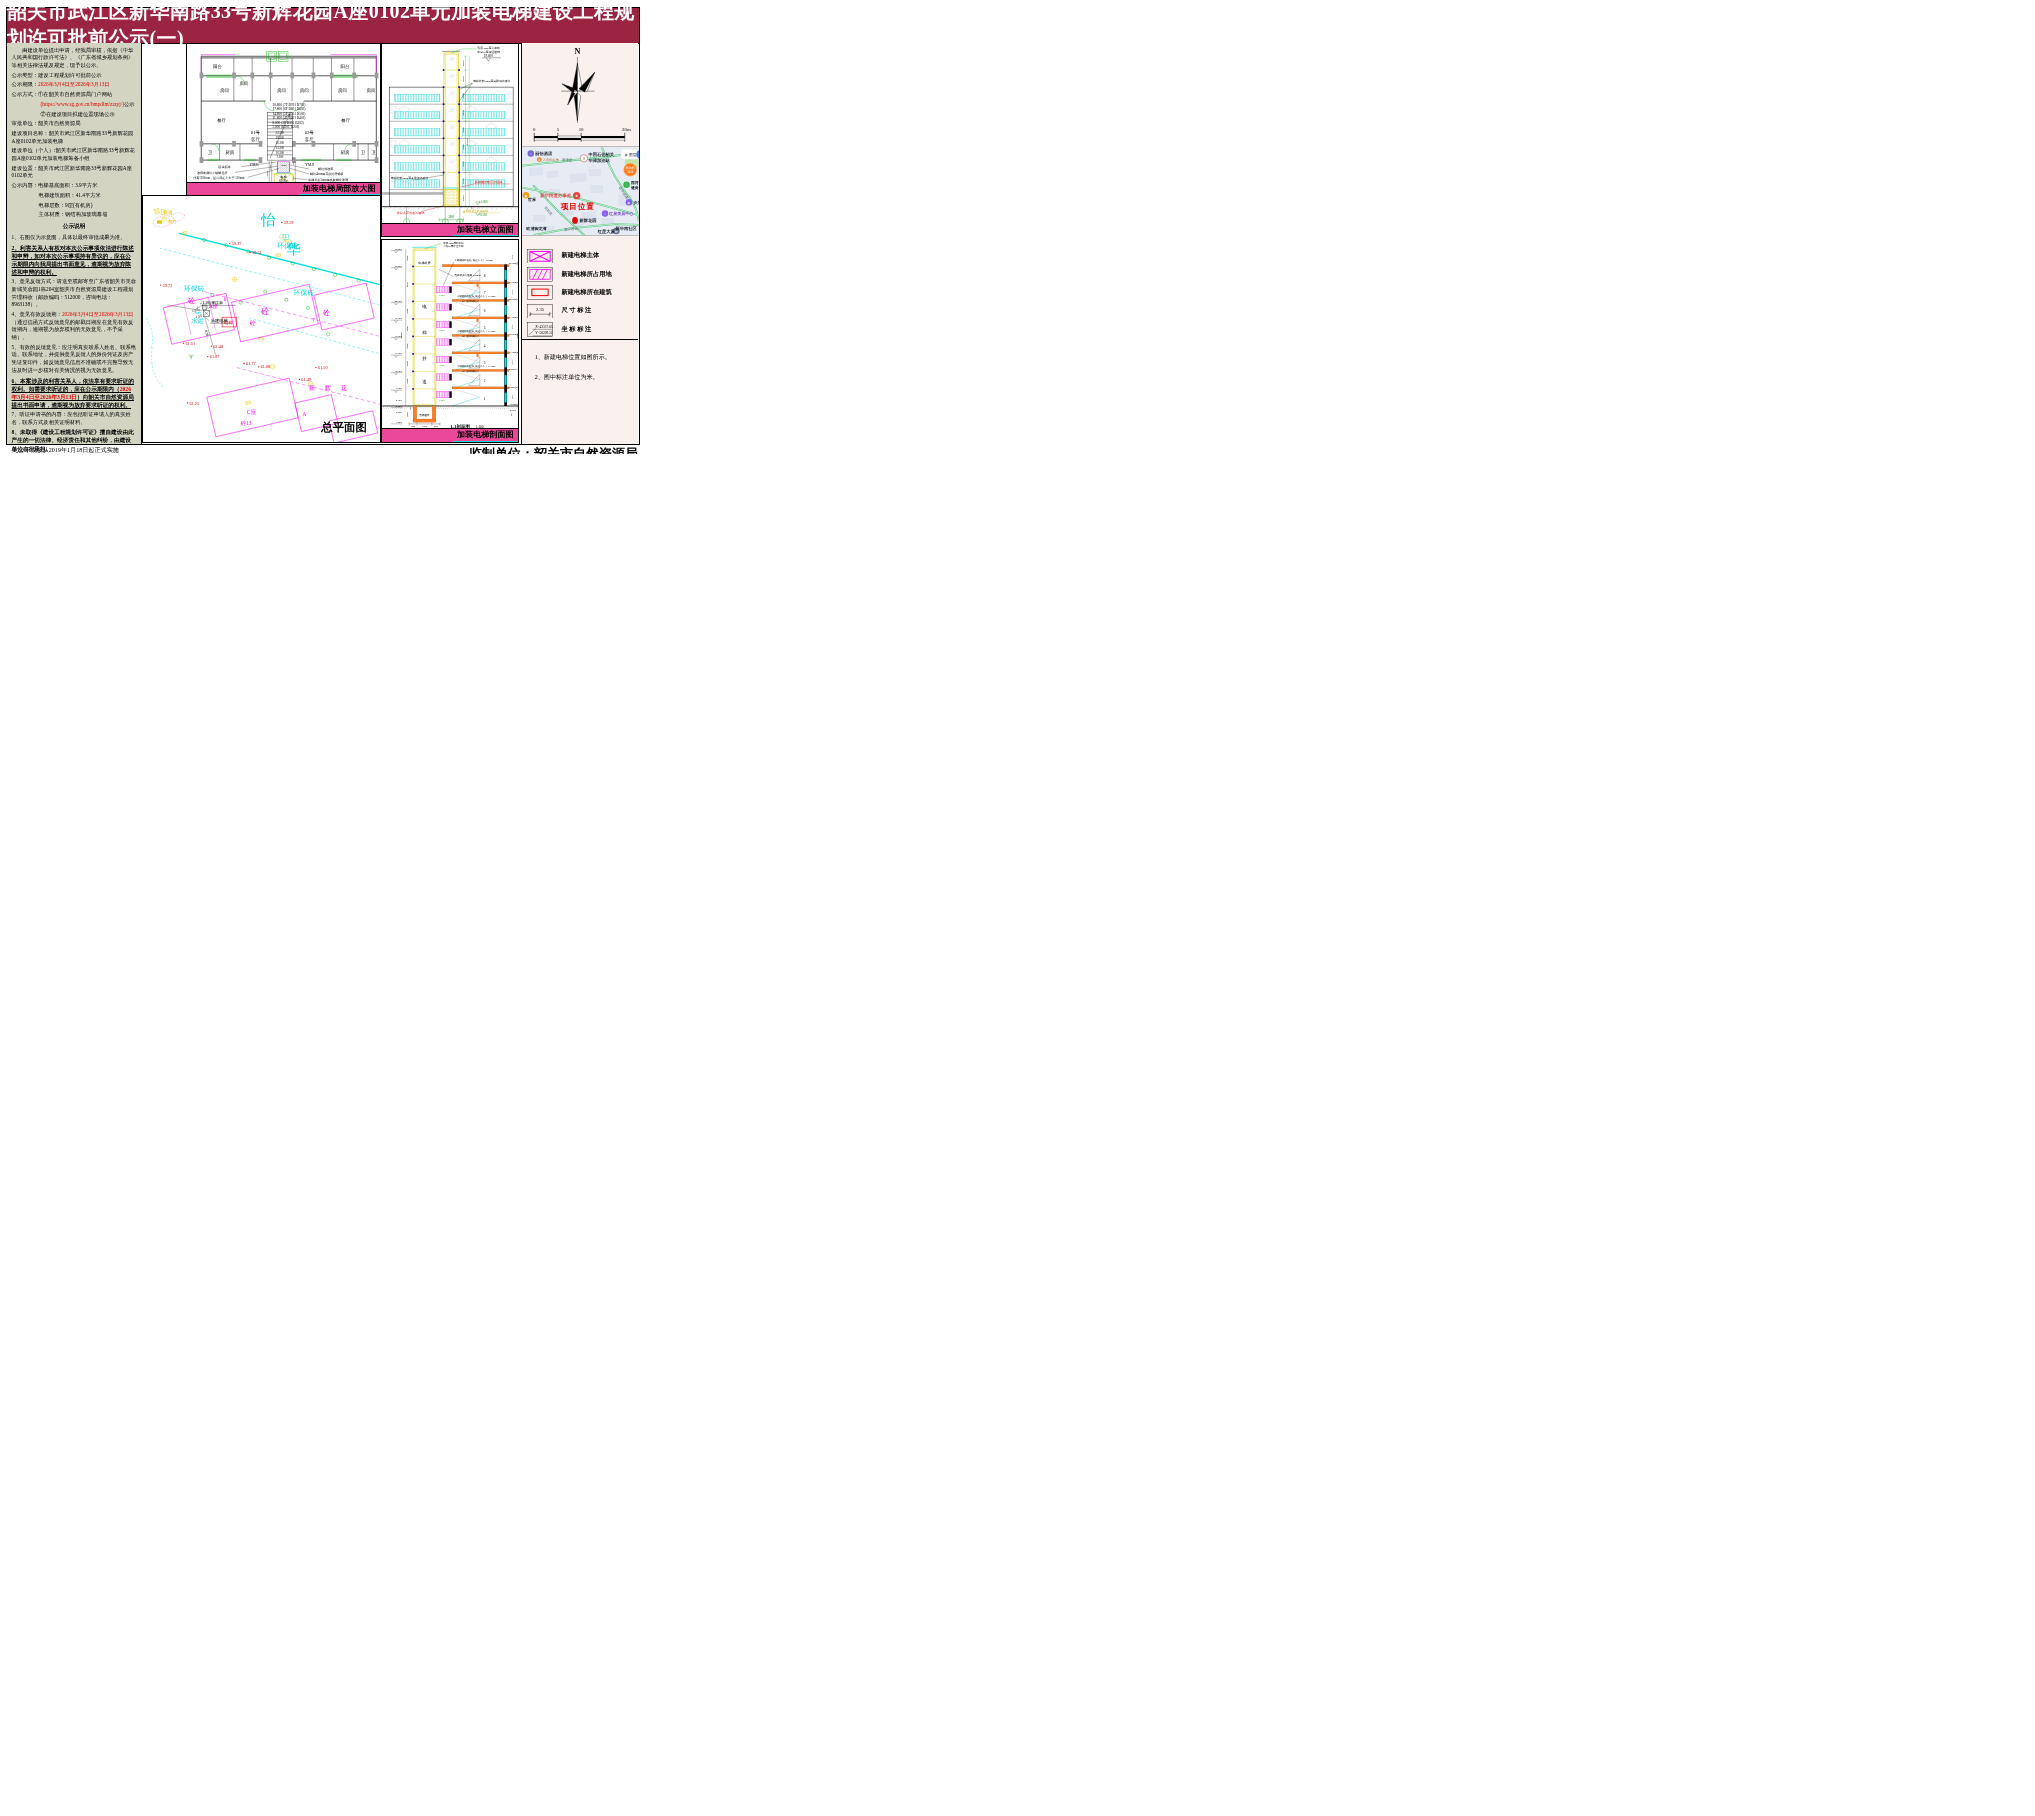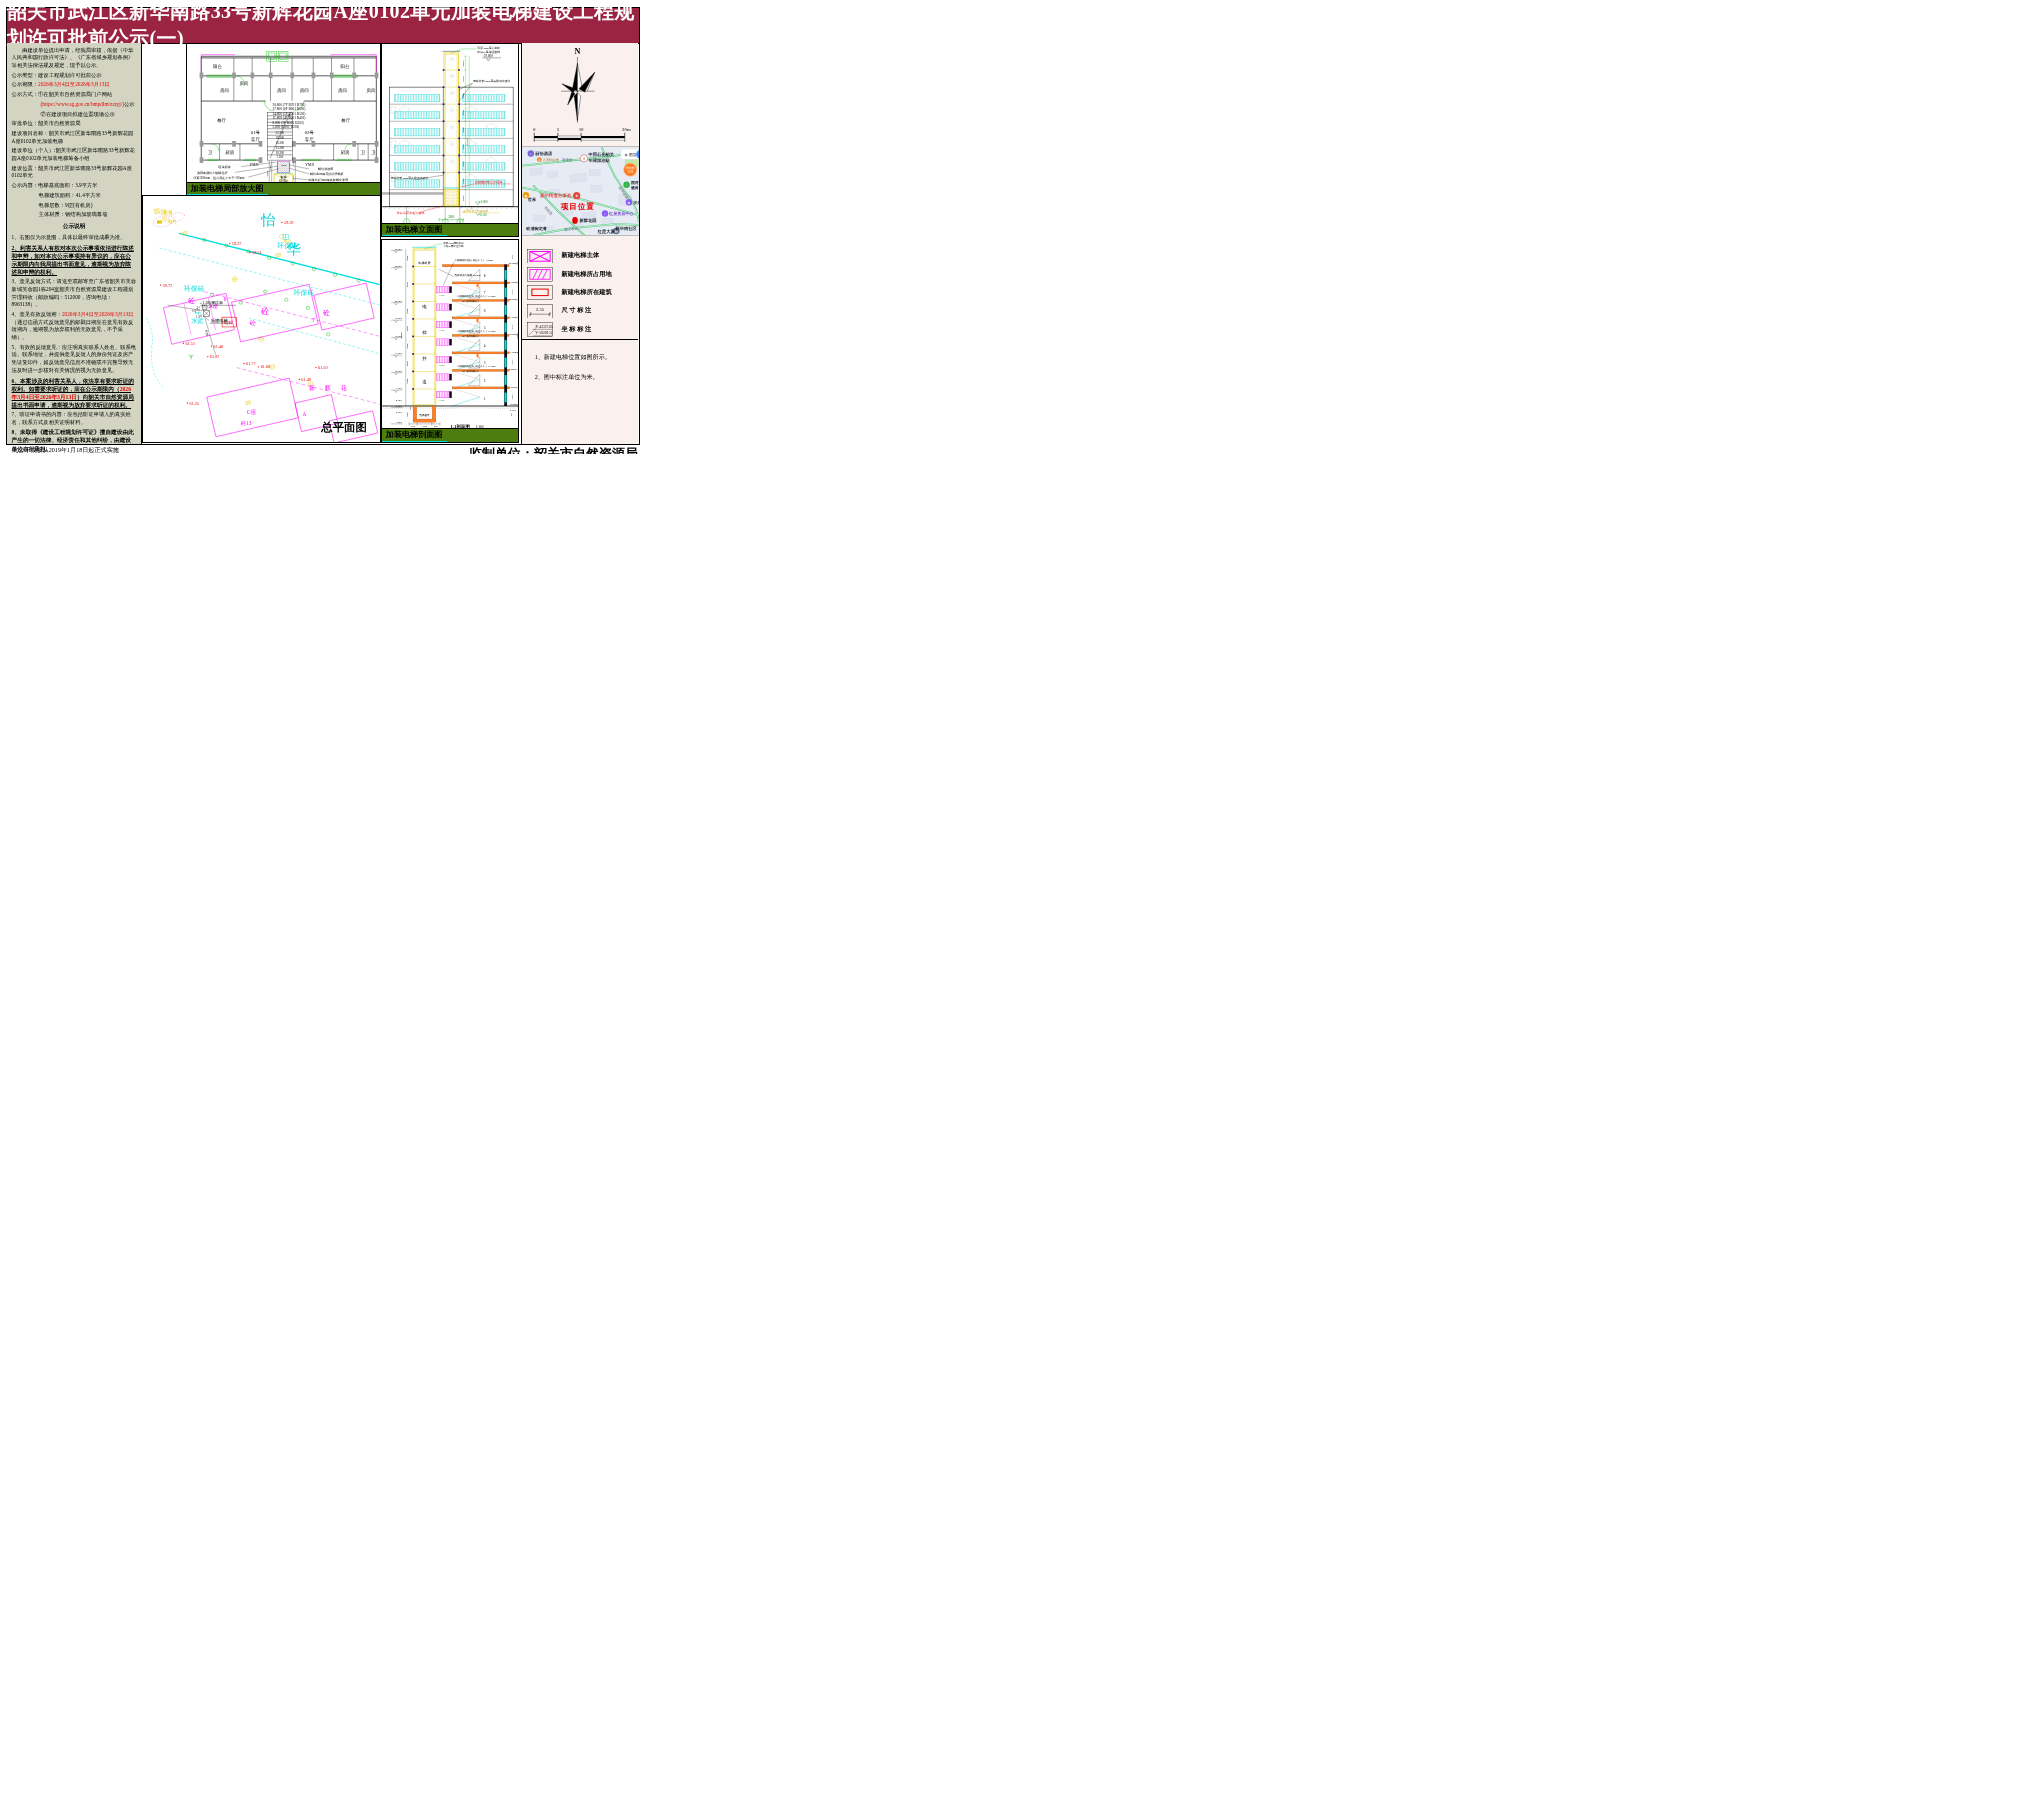--- a/index.html
+++ b/index.html
@@ -15,22 +15,22 @@
   .lp p{margin:0 0 2px 0;font-size:5.3px;line-height:7.7px;}
   .lp .indent{text-indent:2em;}
   .lp .red{color:#e80000;}
   .lp .pad1{padding-left:29px;}
   .lp .pad2{padding-left:27px;}
   .lp .hd{text-align:center;font-weight:bold;font-size:5.7px;margin:4.1px 0 3.3px;}
   .lp .em{font-weight:bold;font-size:5.7px;line-height:8.1px;text-decoration:underline;text-underline-offset:1.2px;}
   .lp .em2{font-weight:bold;font-size:5.7px;line-height:8.1px;}
   .lp .sig{text-align:right;padding-right:2.4px;margin-top:6.5px;}
   .panel{position:absolute;border:0.8px solid #000;background:#fff;box-sizing:border-box;}
-  .ptitle{position:absolute;left:0;right:0;bottom:0;border-top:0.8px solid #000;background:#4d7c0f;
-          display:flex;align-items:center;justify-content:flex-start;font-family:Liberation Mono, monospace;}
+  .ptitle{position:absolute;left:0;right:0;bottom:0;border-top:0.8px solid #000;background:#ec4899;
+          display:flex;align-items:center;justify-content:flex-end;font-family:Liberation Mono, monospace;}
   .ptitle span{font-weight:bold;font-size:8.1px;border-bottom:0.8px solid #00e0e0;padding:0 4.1px 0.4px;}
   .rightcol{position:absolute;left:514px;top:35px;width:117px;bottom:0;background:#faf1ef;
             border-left:1.2px solid #000;box-sizing:border-box;}
   .maps{position:absolute;left:0;top:103px;width:117px;height:88px;overflow:hidden;
         border-top:0.4px solid #bbb;border-bottom:0.4px solid #bbb;background:#e7ecf4;}
   .legend{position:absolute;left:5.7px;top:206px;right:2.4px;}
   .lg-row{display:flex;align-items:center;gap:8.1px;height:14.7px;margin-bottom:3.7px;}
   .lg-row .lab{font-size:6.3px;font-weight:bold;}
   .divider{position:absolute;left:0;right:0;top:296px;height:1.2px;background:#000;}
   .notesp{position:absolute;left:13px;right:3.3px;top:310px;font-size:6.1px;}

